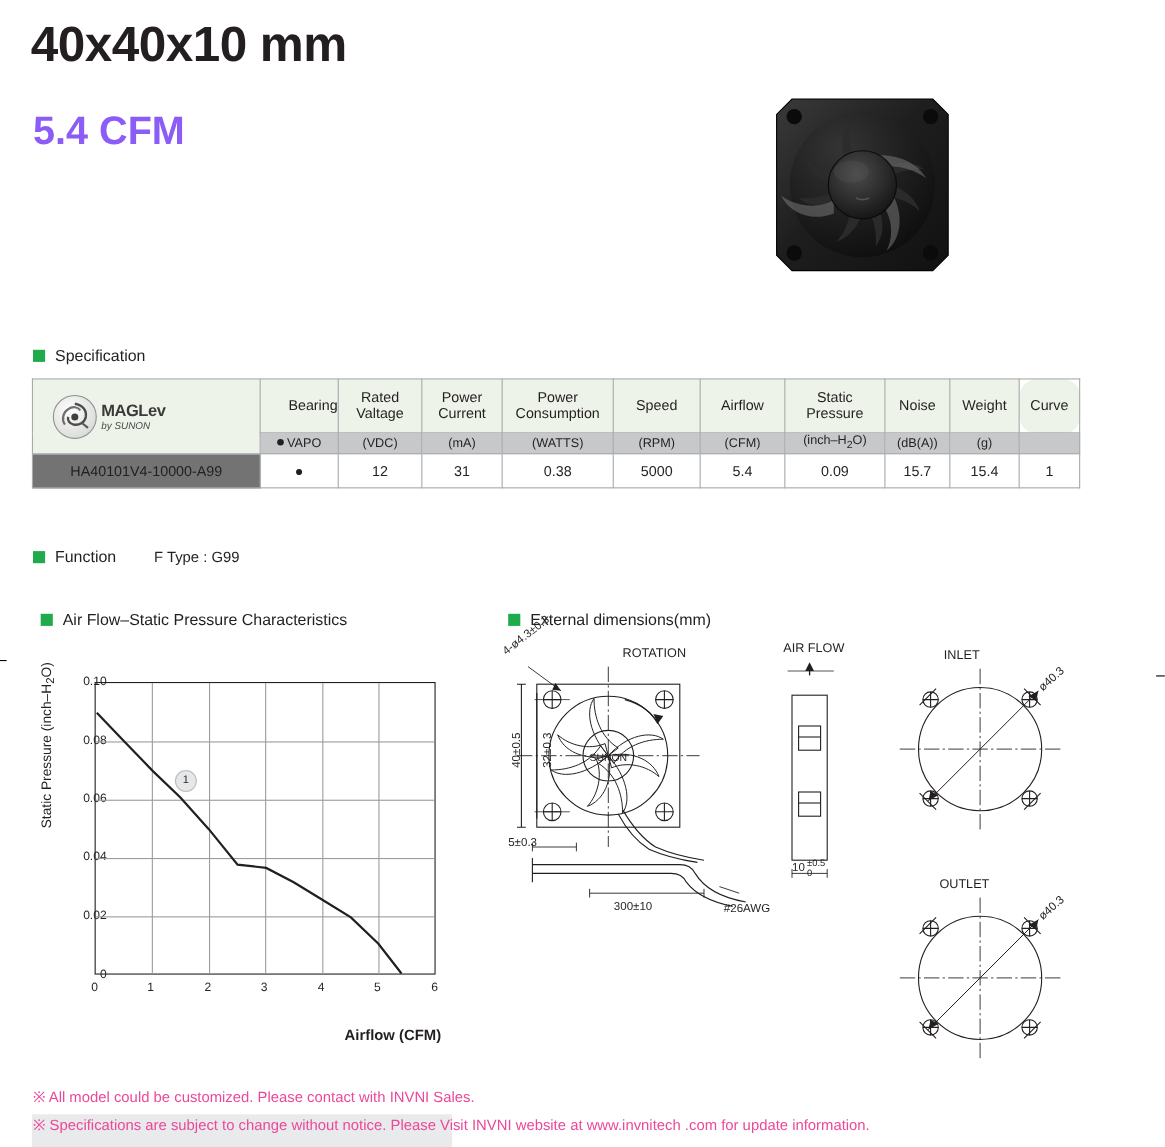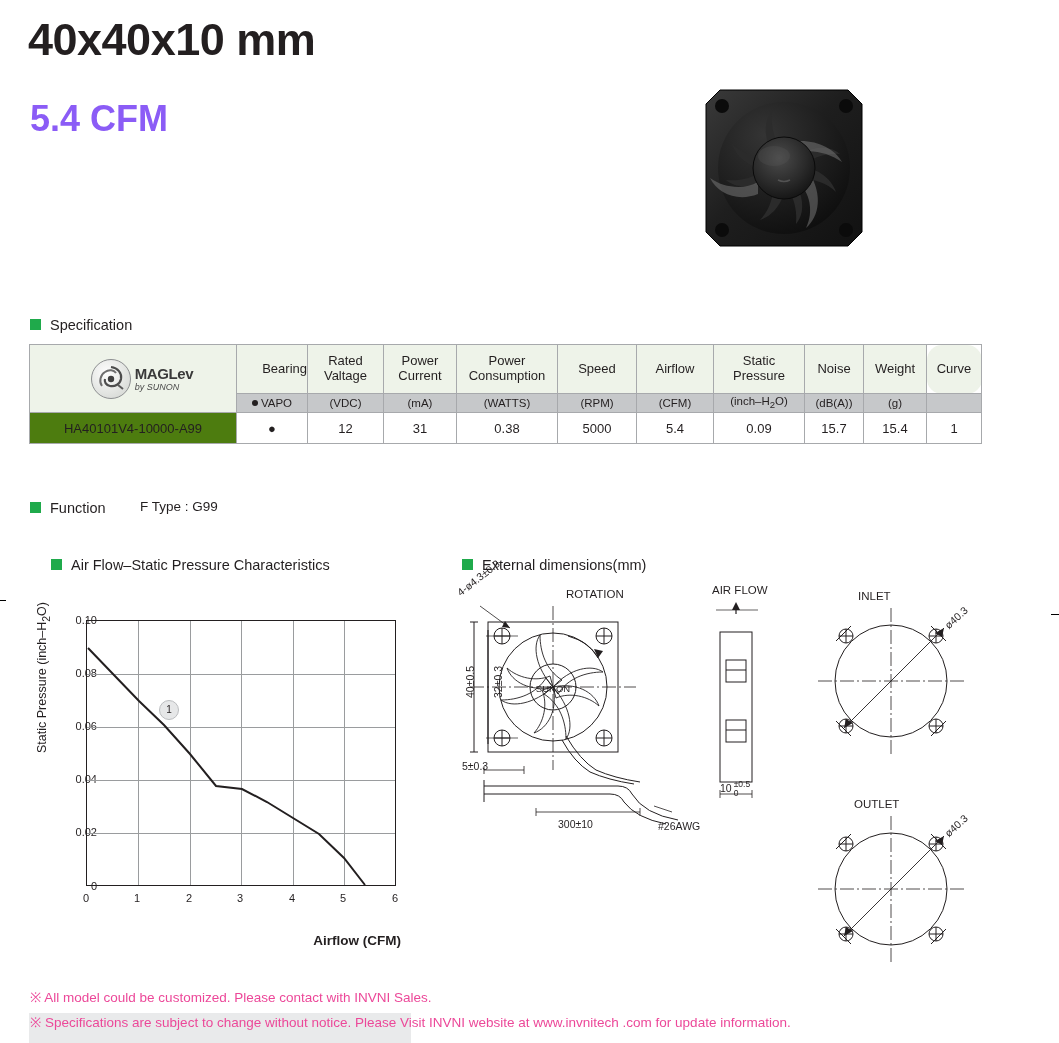--- a/index.html
+++ b/index.html
@@ -102,27 +102,27 @@
     font-size: 11.5px;
     padding: 0 4px;
   }
   .val-cell {
     height: 30px;
     font-size: 13px;
     background: #ffffff;
   }
   .model-cell {
     font-size: 13px;
-    background: #4d7c0f;
+    background: #737373;
     text-align: center;
   }
   .maglev {
     display: flex;
     align-items: center;
-    justify-content: center;
+    justify-content: flex-start;
     padding-left: 18px;
     height: 48px;
   }
   .maglev-logo {
     width: 38px; height: 38px;
     border-radius: 50%;
     border: 1px solid #8d8f91;
     background: radial-gradient(circle at 38% 34%, #fdfdfd 0%, #e4e6e3 55%, #cfd2ce 100%);
     position: relative;
     overflow: hidden;
@@ -409,21 +409,21 @@
       <td class="val-cell">1</td>
     </tr>
   </tbody>
     </table>
 
   <div class="sec-head" style="left:30px; top:499px;">
     <span class="bullet"></span><span class="txt">Function</span>
   </div>
   <div class="function-type">F Type : G99</div>
 
-  <div class="sec-head" style="left:38px; top:556px;padding-left:13px;">
+  <div class="sec-head" style="left:24px; top:556px;padding-left:13px;">
     <span class="bullet"></span><span class="txt">Air Flow–Static Pressure Characteristics</span>
   </div>
 
   <div class="sec-head" style="left:462px; top:556px;">
     <span class="bullet"></span><span class="txt">External dimensions(mm)</span>
   </div>
 
   <div class="chart-xaxis-label-bar"></div>
   <div class="chart-wrap">
     <div class="chart-yaxis-label">Static Pressure (inch–H<sub>2</sub>O)</div>

